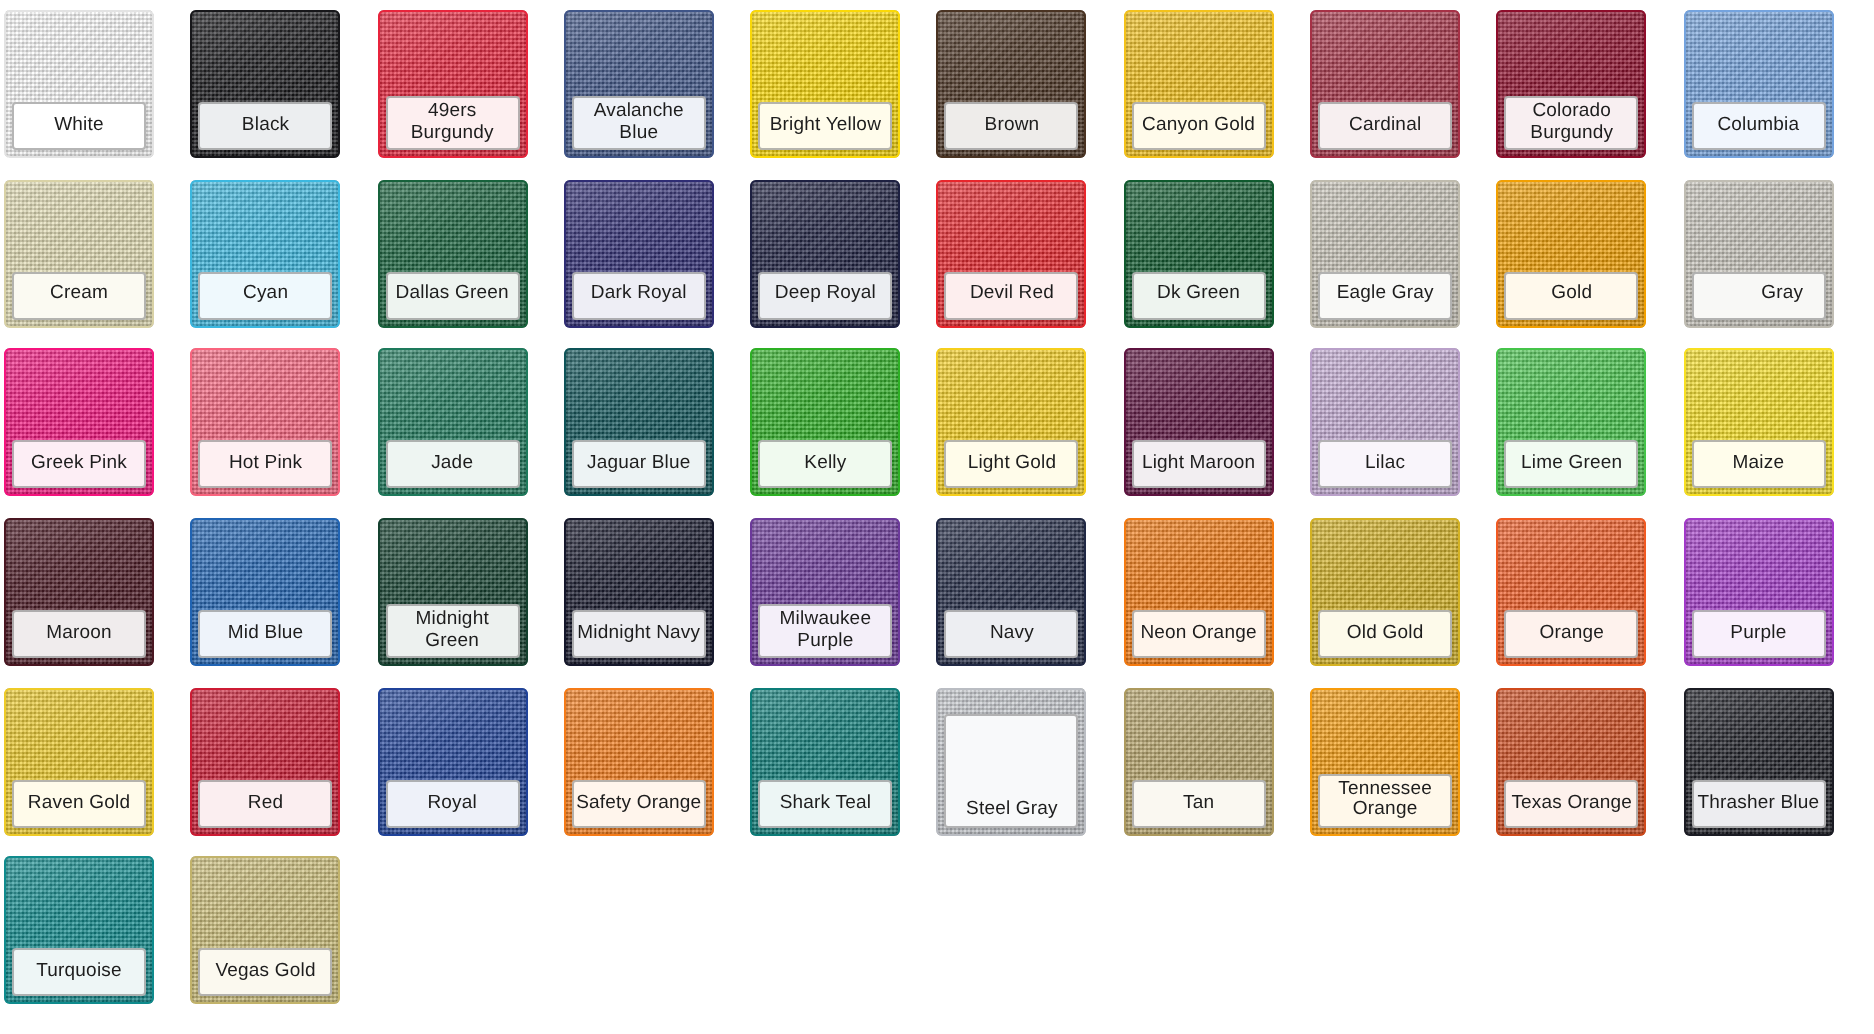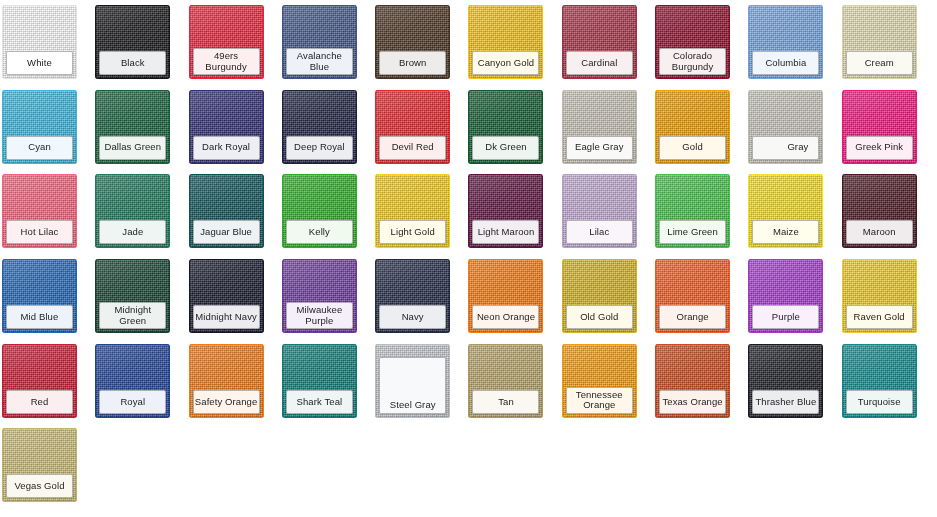--- a/index.html
+++ b/index.html
@@ -143,20 +143,30 @@
       <div class="swatch" style="background-color: rgb(63, 85, 136);">
         <div class="weave"></div>
         <div class="sheen"></div>
         <div class="swatch-border" style="border-color: rgb(63, 85, 136);"></div>
         <div class="label-box" style="background: rgb(238, 241, 247);">
           <span class="label-text" style="color: rgb(29, 29, 29);">Avalanche Blue</span>
         </div>
       </div>
     </div>
     <div class="swatch-cell">
+      <div class="swatch" style="background-color: rgb(251, 217, 6);">
+        <div class="weave"></div>
+        <div class="sheen"></div>
+        <div class="swatch-border" style="border-color: rgb(251, 217, 6);"></div>
+        <div class="label-box" style="background: rgb(255, 252, 235);">
+          <span class="label-text" style="color: rgb(29, 29, 29);">Bright Yellow</span>
+        </div>
+      </div>
+    </div>
+    <div class="swatch-cell">
       <div class="swatch" style="background-color: rgb(74, 51, 34);">
         <div class="weave"></div>
         <div class="sheen"></div>
         <div class="swatch-border" style="border-color: rgb(74, 51, 34);"></div>
         <div class="label-box" style="background: rgb(238, 236, 234);">
           <span class="label-text" style="color: rgb(29, 29, 29);">Brown</span>
         </div>
       </div>
     </div>
     <div class="swatch-cell">
@@ -308,21 +318,21 @@
           <span class="label-text" style="color: rgb(29, 29, 29);">Greek Pink</span>
         </div>
       </div>
     </div>
     <div class="swatch-cell">
       <div class="swatch" style="background-color: rgb(249, 100, 126);">
         <div class="weave"></div>
         <div class="sheen"></div>
         <div class="swatch-border" style="border-color: rgb(249, 100, 126);"></div>
         <div class="label-box" style="background: rgb(254, 240, 242);">
-          <span class="label-text" style="color: rgb(29, 29, 29);">Hot Lilac</span>
+          <span class="label-text" style="color: rgb(29, 29, 29);">Hot Pink</span>
         </div>
       </div>
     </div>
     <div class="swatch-cell">
       <div class="swatch" style="background-color: rgb(30, 122, 92);">
         <div class="weave"></div>
         <div class="sheen"></div>
         <div class="swatch-border" style="border-color: rgb(30, 122, 92);"></div>
         <div class="label-box" style="background: rgb(238, 245, 242);">
           <span class="label-text" style="color: rgb(29, 29, 29);">Jade</span>

